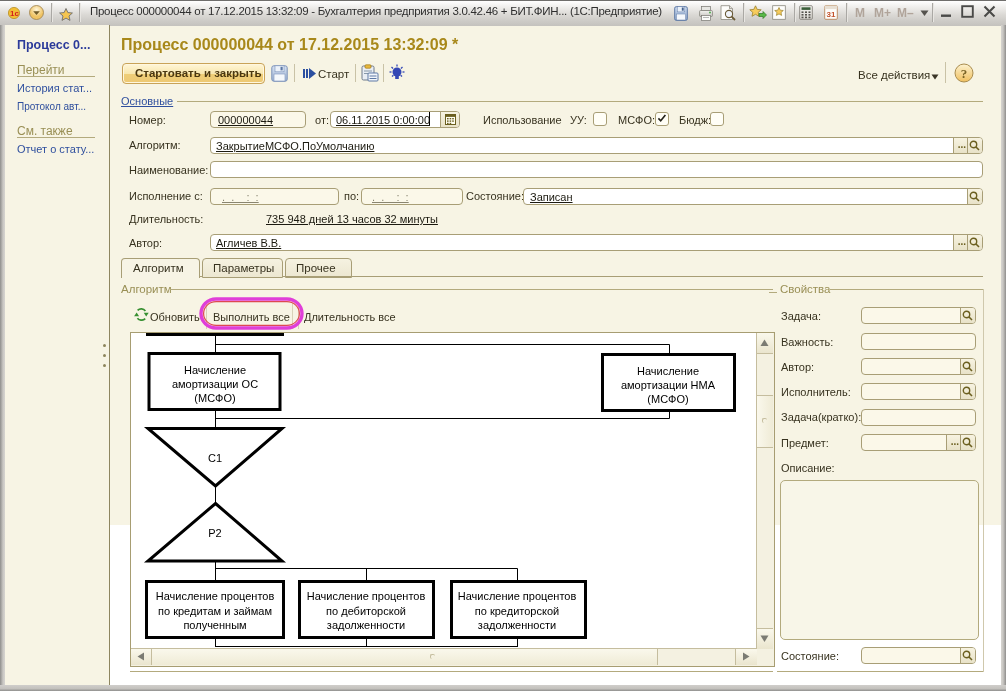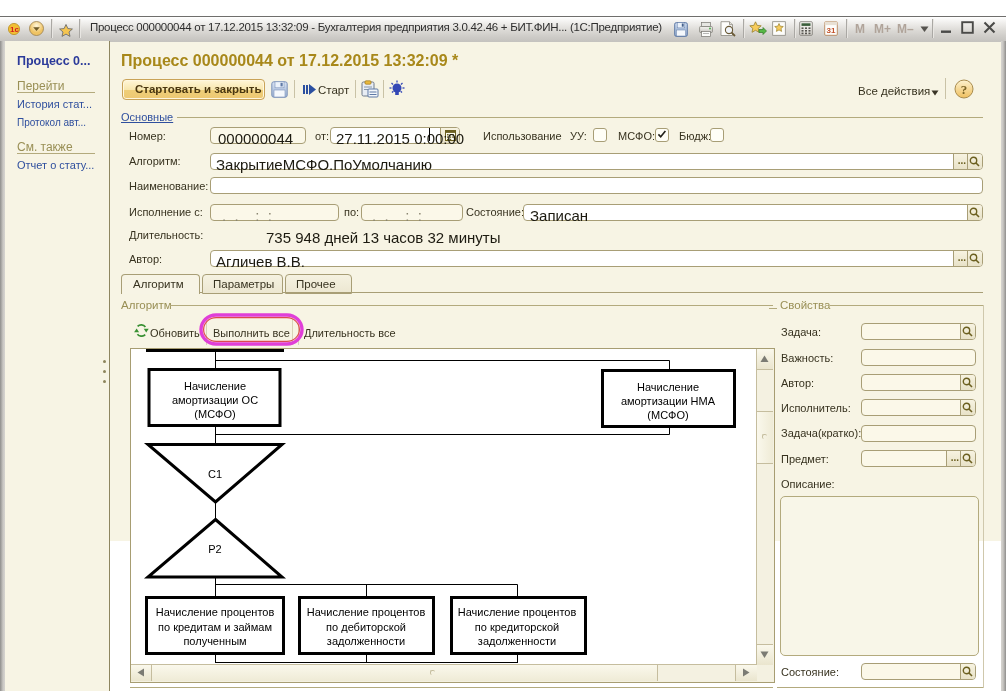--- a/index.html
+++ b/index.html
@@ -1,37 +1,37 @@
 <!DOCTYPE html>
 <html><head>
 <meta charset="utf-8">
 <style>
   html,body{margin:0;padding:0;}
   body{width:1006px;height:691px;overflow:hidden;font-family:"Liberation Sans",sans-serif;}
-  #win{position:absolute;left:0;top:16px;width:1006px;height:525px;background:#F7F4E4;}
+  #win{position:absolute;left:0;top:0;width:1006px;height:525px;background:#F7F4E4;}
   .abs{position:absolute;}
   
   #titlebar{left:0;top:0;width:1006px;height:25px;
     background:linear-gradient(#ffffff 0%,#F2F1EF 20%,#DBD9D5 55%,#CDCBC7 80%,#C4C2BE 100%);
     border-top:1px solid #6f6e6c;}
   #bL{left:0;top:25px;width:5px;height:661px;background:linear-gradient(90deg,#8f8e8c,#c9c7c3 60%,#d6d4d0);}
   #bR{left:1001px;top:25px;width:5px;height:661px;background:linear-gradient(270deg,#8f8e8c,#c9c7c3 60%,#d6d4d0);}
   #bB{left:0;top:685px;width:1006px;height:6px;background:linear-gradient(#d0cecb,#c3c1bd 60%,#8f8e8c);}
   .ttxt{top:5px;font-size:11.5px;letter-spacing:-0.28px;color:#2e2e2e;white-space:nowrap;}
   .tsep{top:3px;width:1px;height:19px;background:#aaa8a4;box-shadow:1px 0 0 #e8e6e2;}
   .mbtn{top:6px;font-size:12px;color:#b0a49a;font-weight:bold;}
   
   #lpanel{left:5px;top:25px;width:104px;height:660px;background:#F7F4E4;}
   #lpsep{left:109px;top:25px;width:1px;height:660px;background:#8E8660;}
   .navy{color:#2B3A9A;}
   .olive{color:#998F55;}
   .link{color:#2F4F9E;}
   .fld{position:absolute;background:#FBF8E9;border:1px solid #A89E76;border-radius:4px;}
   .lbl{position:absolute;font-size:11px;color:#37321f;white-space:nowrap;}
-  .btxt{position:absolute;font-size:15px;color:#1c1a10;white-space:nowrap;}
+  .btxt{position:absolute;font-size:11px;color:#1c1a10;white-space:nowrap;text-decoration:underline;}
   .gline{position:absolute;height:1px;background:#B3AA7D;}
   .vline{position:absolute;width:1px;background:#B3AA7D;}
 </style>
 </head>
 <body>
 <div id="win">
   <div class="abs" id="titlebar"></div>
   <div class="abs" id="bL"></div>
   <div class="abs" id="bR"></div>
   <div class="abs" id="bB"></div>
@@ -115,21 +115,21 @@
           <rect x="4.6" y="4" width="1.6" height="1.4"></rect>
           <rect x="7.2" y="4" width="1.6" height="1.4"></rect>
           <rect x="2" y="6.4" width="1.6" height="1.4"></rect>
           <rect x="4.6" y="6.4" width="1.6" height="1.4"></rect>
           <rect x="7.2" y="6.4" width="1.6" height="1.4"></rect>
           <rect x="2" y="8.8" width="1.6" height="1.4"></rect>
           <rect x="4.6" y="8.8" width="1.6" height="1.4"></rect>
         </g>
       </svg>
   </div>
-  <div class="abs btxt" style="left:336px;top:114px;">27.11.2015  0:00:00</div>
+  <div class="abs btxt" style="left:336px;top:114px;">06.11.2015  0:00:00</div>
   <div class="abs" style="left:429px;top:112px;width:1px;height:13px;background:#000;"></div>
   <div class="abs lbl" style="left:483px;top:114px;">Использование</div>
   <div class="abs lbl" style="left:570px;top:114px;">УУ:</div>
   <div class="abs fld" style="left:593px;top:112px;width:12px;height:12px;border-radius:3px;background:#FFFEF6;"></div>
   <div class="abs lbl" style="left:618px;top:114px;">МСФО:</div>
   <div class="abs fld" style="left:655px;top:112px;width:12px;height:12px;border-radius:3px;background:#FFFEF6;"></div>
   <svg class="abs" style="left:656px;top:112px;" width="12" height="13" viewBox="0 0 12 13">
       <path d="M2.4 6.4 L4.7 8.8 L9.4 3.0" fill="none" stroke="#23211a" stroke-width="1.6"></path>
     </svg>
   <div class="abs lbl" style="left:679px;top:114px;">Бюдж:</div>

